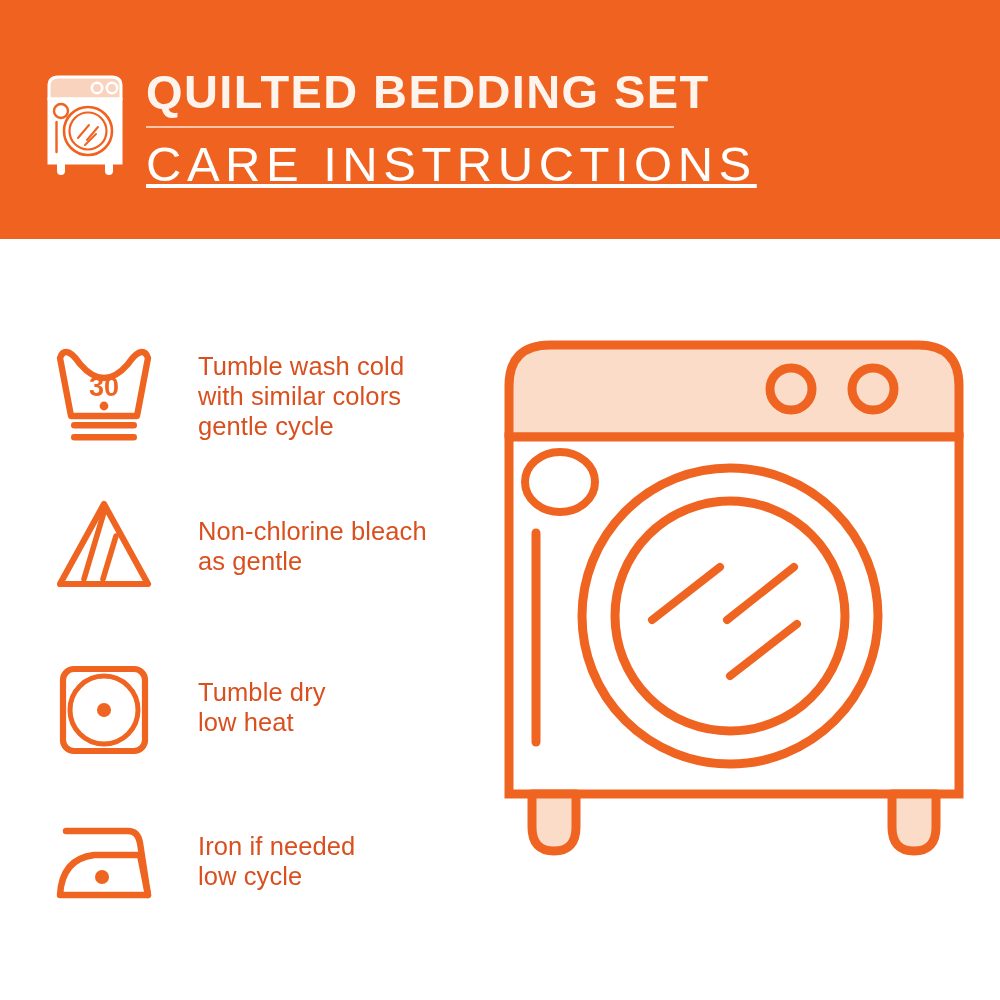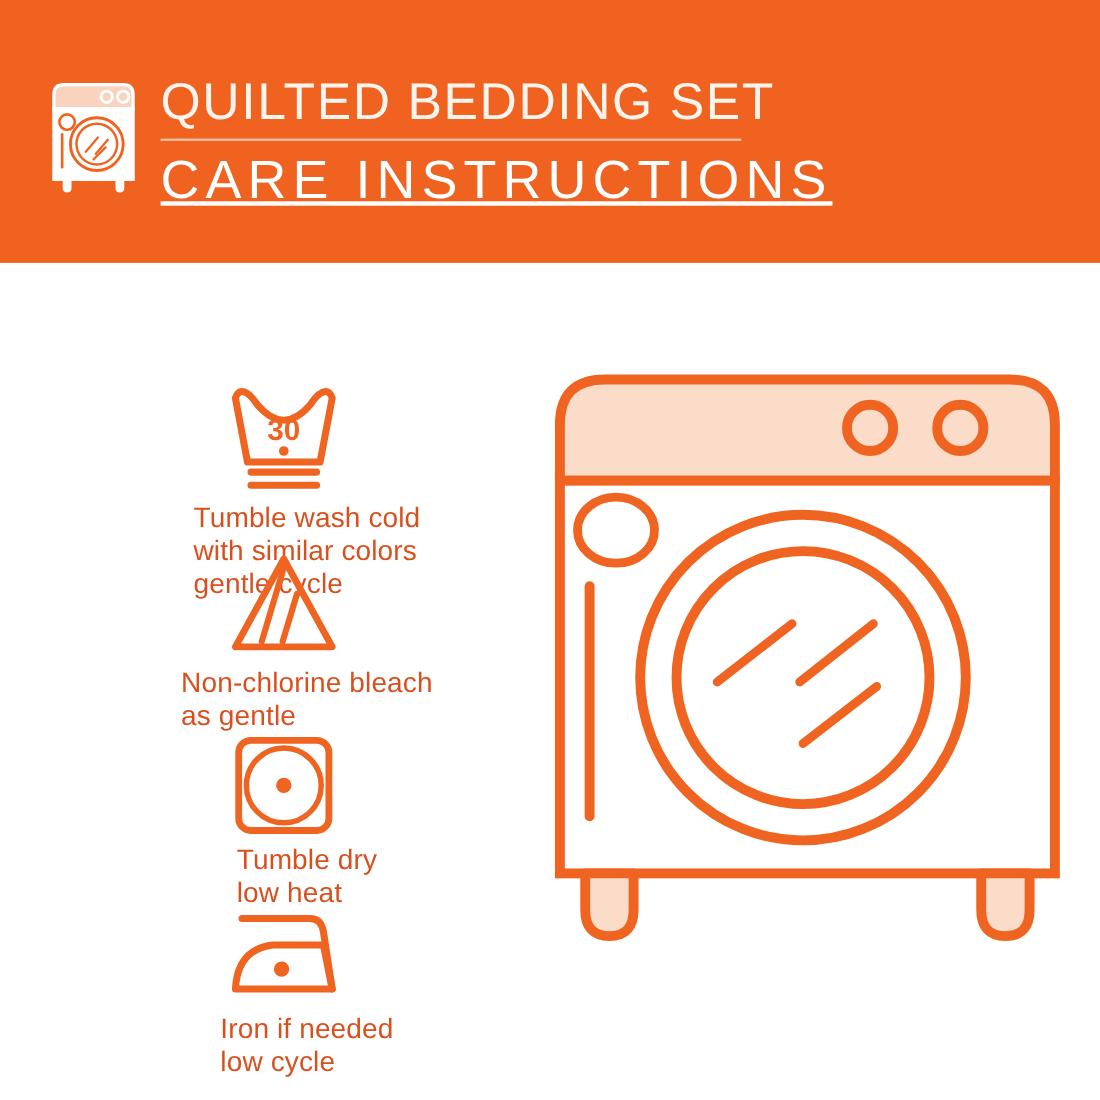--- a/index.html
+++ b/index.html
@@ -40,21 +40,21 @@
   #header-text-block {
     position: absolute;
     left: 146px;
     top: 66px;
     width: 560px;
   }
   #header-title-main {
     font-family: "Liberation Sans", sans-serif;
     font-size: 47px;
     line-height: 52px;
-    font-weight: 400;
+    font-weight: 700;
     color: #FDF4EE;
     letter-spacing: 1.4px;
     white-space: nowrap;
   }
   #header-divider {
     width: 528px;
     height: 2px;
     background: #F8C7AB;
     margin-top: 8px;
     margin-bottom: 9px;
@@ -76,21 +76,21 @@
     left: 0;
     top: 239px;
     width: 500px;
     height: 761px;
   }
   .care-row {
     position: absolute;
     left: 52px;
     width: 420px;
     display: flex;
-    flex-direction: column;
+    flex-direction: row;
     align-items: center;
   }
   .care-symbol {
     width: 112px;
     flex: 0 0 112px;
     display: flex;
     align-items: center;
     justify-content: flex-start;
   }
   .care-text {

